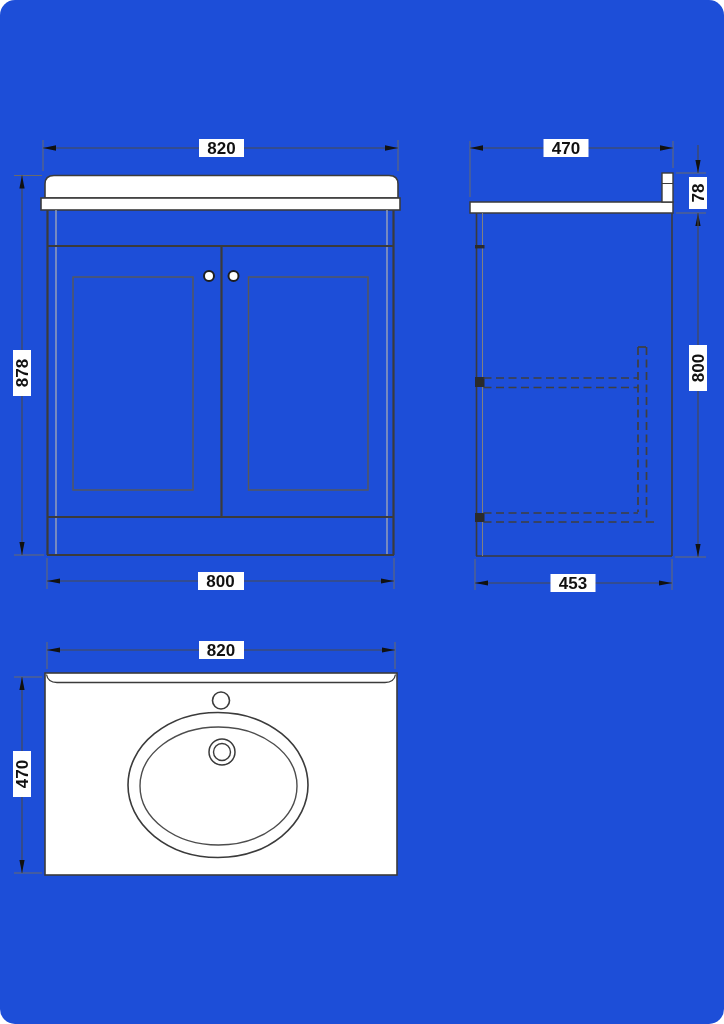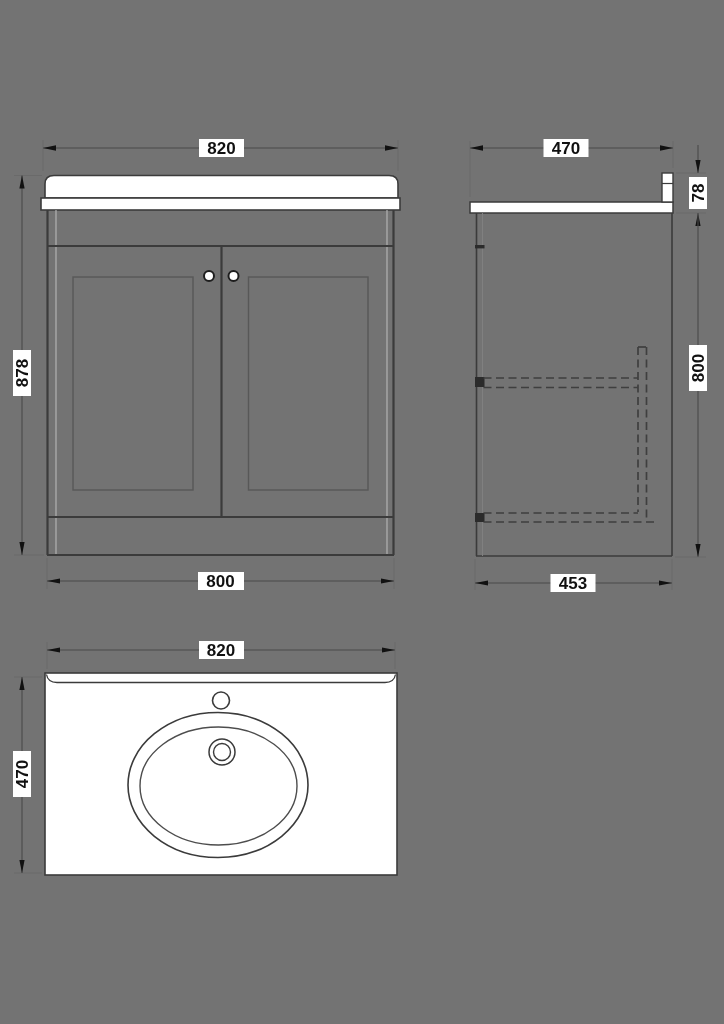--- a/index.html
+++ b/index.html
@@ -7,22 +7,23 @@
     padding: 0;
     background: #ffffff;
     width: 724px;
     height: 1024px;
     font-family: "Liberation Sans", sans-serif;
   }
   .canvas {
     position: relative;
     width: 724px;
     height: 1024px;
-    background: #737373;
+    background: #1d4ed8;
     overflow: hidden;
+    border-radius: 15px;
   }
   svg text {
     font-family: "Liberation Sans", sans-serif;
     font-weight: bold;
     font-size: 17px;
     fill: #111111;
   }
 </style>
 </head>
 <body>

